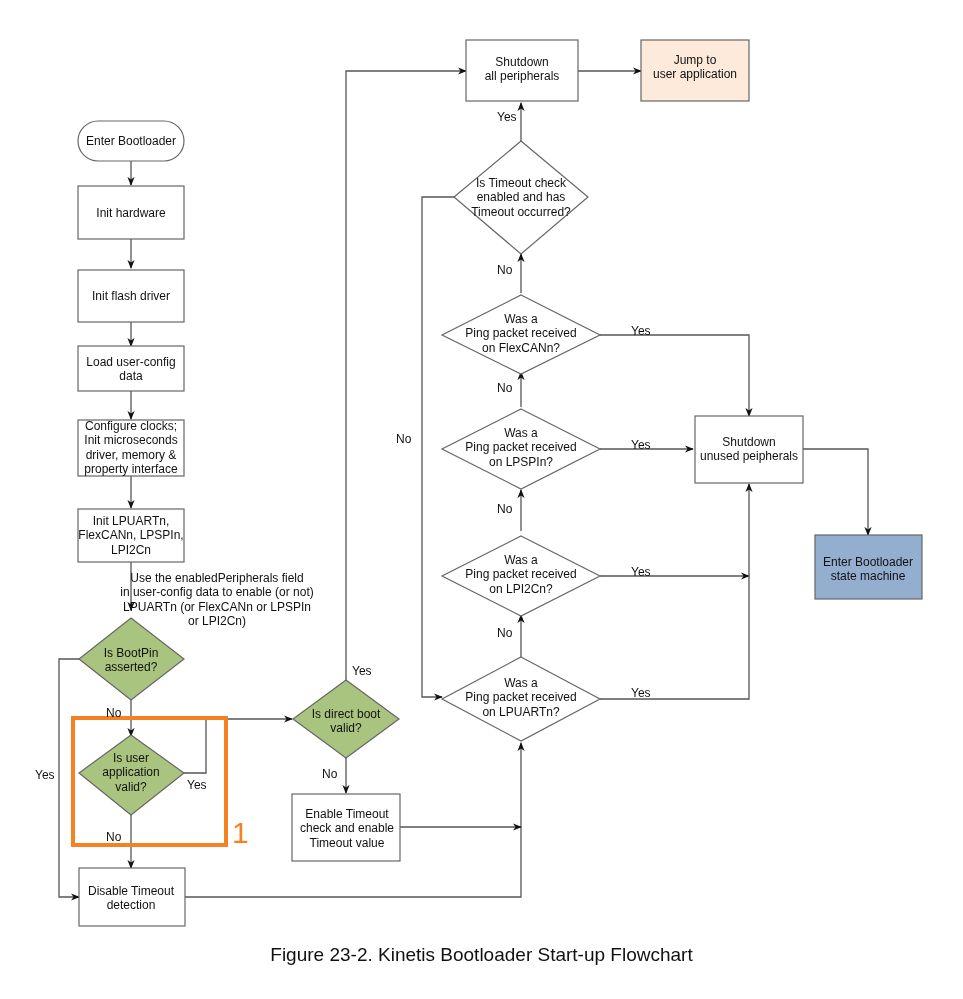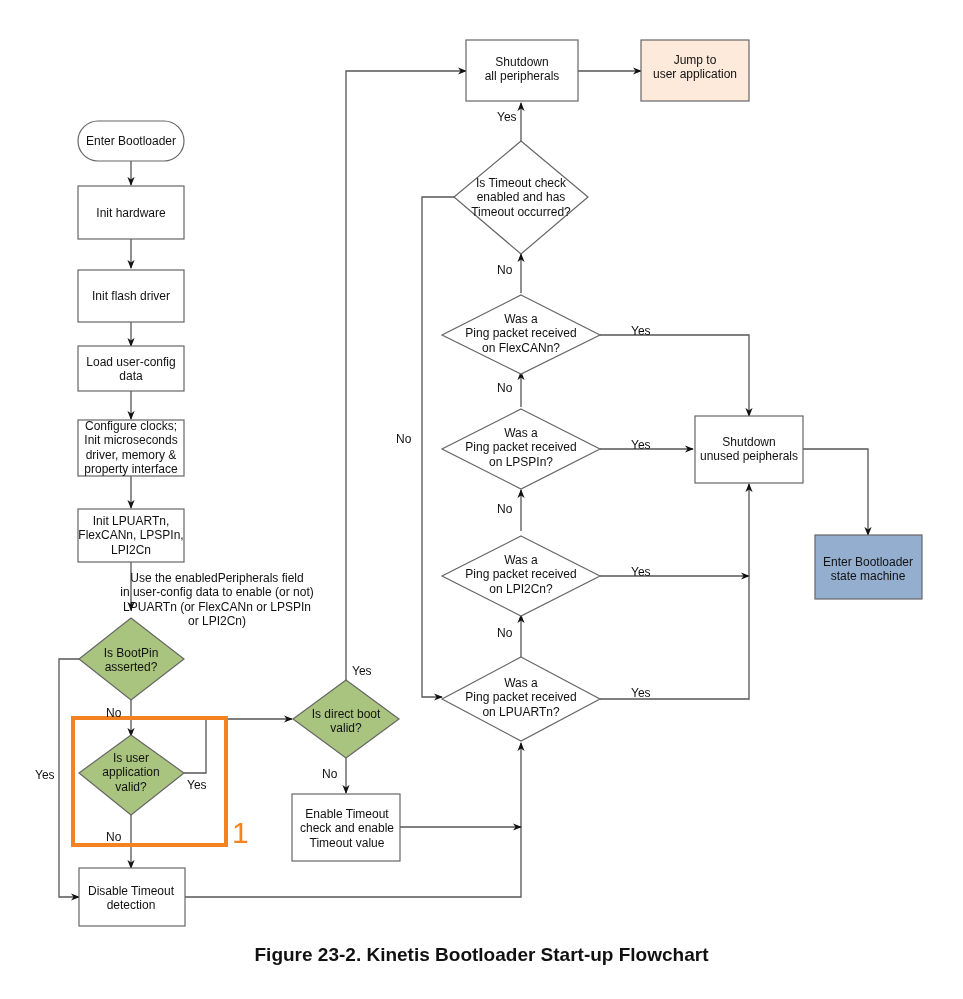--- a/index.html
+++ b/index.html
@@ -1,21 +1,21 @@
 <!DOCTYPE html>
 <html><head>
 <meta charset="utf-8">
 <style>
   html, body { margin: 0; padding: 0; background: #ffffff; }
   body { width: 963px; height: 999px; position: relative; overflow: hidden; font-family: "Liberation Sans", sans-serif; }
   #diagram { position: absolute; left: 0; top: 0; }
   .node-text { font-family: "Liberation Sans", sans-serif; font-size: 12px; fill: #111; }
   .edge-label { font-family: "Liberation Sans", sans-serif; font-size: 12px; fill: #111; }
   .note { font-family: "Liberation Sans", sans-serif; font-size: 12px; fill: #111; }
-  .caption { position: absolute; left: 0; width: 963px; top: 944px; text-align: center; font-family: "Liberation Sans", sans-serif; font-weight: bold; font-size: 19px; color: #111; }
+  .caption { position: absolute; left: 0; width: 963px; top: 944px; text-align: center; font-family: "Liberation Sans", sans-serif; font-weight: normal; font-size: 19px; color: #111; }
   .marker-num { font-family: "Liberation Sans", sans-serif; font-size: 30px; fill: #f58220; }
 </style>
 </head>
 <body>
 
 <svg id="diagram" width="963" height="999" viewBox="0 0 963 999" xmlns="http://www.w3.org/2000/svg">
   <defs>
     <marker id="arr" viewBox="0 0 10 10" refX="9" refY="5" markerWidth="9" markerHeight="9" orient="auto-start-reverse" markerUnits="userSpaceOnUse">
       <path d="M0,1 L10,5 L0,9 L3,5 Z" fill="#111"></path>
     </marker>

